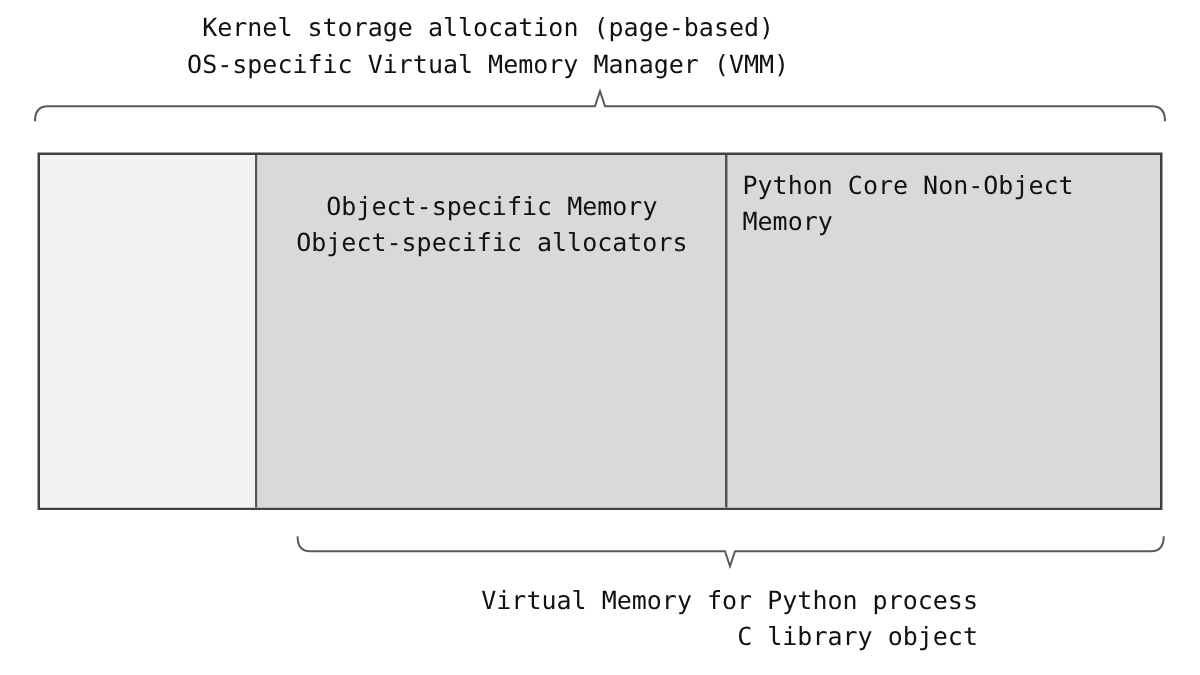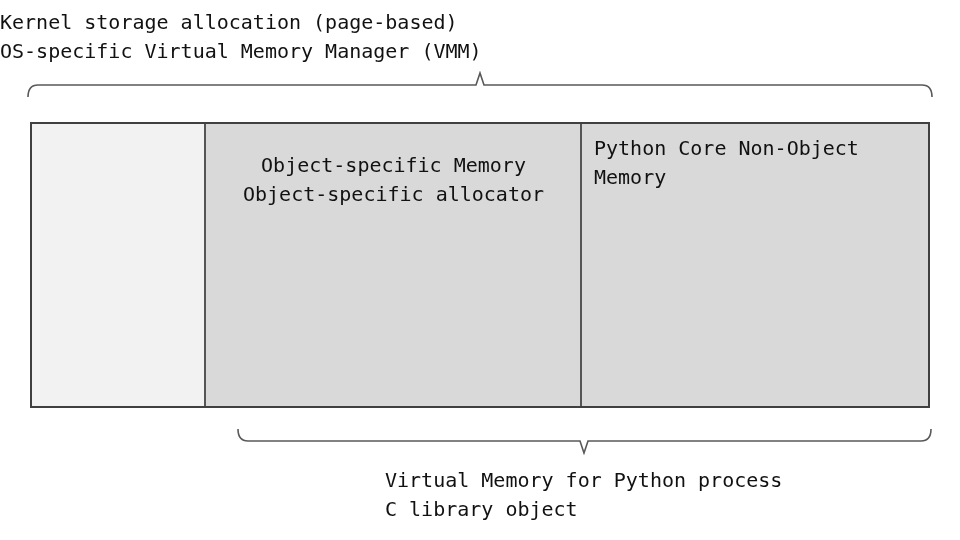--- a/index.html
+++ b/index.html
@@ -17,21 +17,21 @@
     position: relative;
     font-family: "DejaVu Sans Mono", "Liberation Mono", monospace;
     color: var(--text);
     font-size: 20px;
     line-height: 29px;
   }
   .title-block {
     position: absolute;
     left: 0; top: 8px;
     width: 781px;
-    text-align: left;
+    text-align: center;
   }
   .italic { }
   .brace-svg {
     position: absolute;
     display: block;
     color: var(--brace);
   }
   .brace-top { left: 27px; top: 71px; }
   .brace-bottom { left: 237px; top: 428px; }
   .main-box {
@@ -65,41 +65,41 @@
     left: 80px; top: 72px;
     right: -2px; bottom: 0;
     background: var(--region-green);
     border: 2px solid var(--border-mid);
     border-bottom: none;
     padding: 8px 14px 0 10px;
   }
   .footer-block {
     position: absolute;
     left: 385px; top: 466px;
-    text-align: left;
+    text-align: right;
   }
 </style>
 </head>
 <body>
 
 <div class="title-block">
   <div>Kernel storage allocation (page-based)</div>
   <div class="italic">OS-specific Virtual Memory Manager (VMM)</div>
 </div>
 
 <svg class="brace-svg brace-top" width="906" height="27" viewBox="0 0 906 27">
   <path d="M 1 26 Q 1 14 11 14 L 449 14 L 453 2 L 457 14 L 895 14 Q 905 14 905 26" fill="none" stroke="currentColor" stroke-width="1.6"></path>
 </svg>
 
 <div class="main-box">
   <div class="region region-left"></div>
 
   <div class="region region-mid">
     <div>Object-specific Memory</div>
-    <div class="italic">Object-specific allocator</div>
+    <div class="italic">Object-specific allocators</div>
 
   </div>
 
   <div class="region region-right">
     <div>Python Core Non-Object Memory</div>
   </div>
 </div>
 
 <svg class="brace-svg brace-bottom" width="695" height="27" viewBox="0 0 695 27">
   <path d="M 1 1 Q 1 13 11 13 L 343 13 L 347 25 L 351 13 L 684 13 Q 694 13 694 1" fill="none" stroke="currentColor" stroke-width="1.6"></path>

